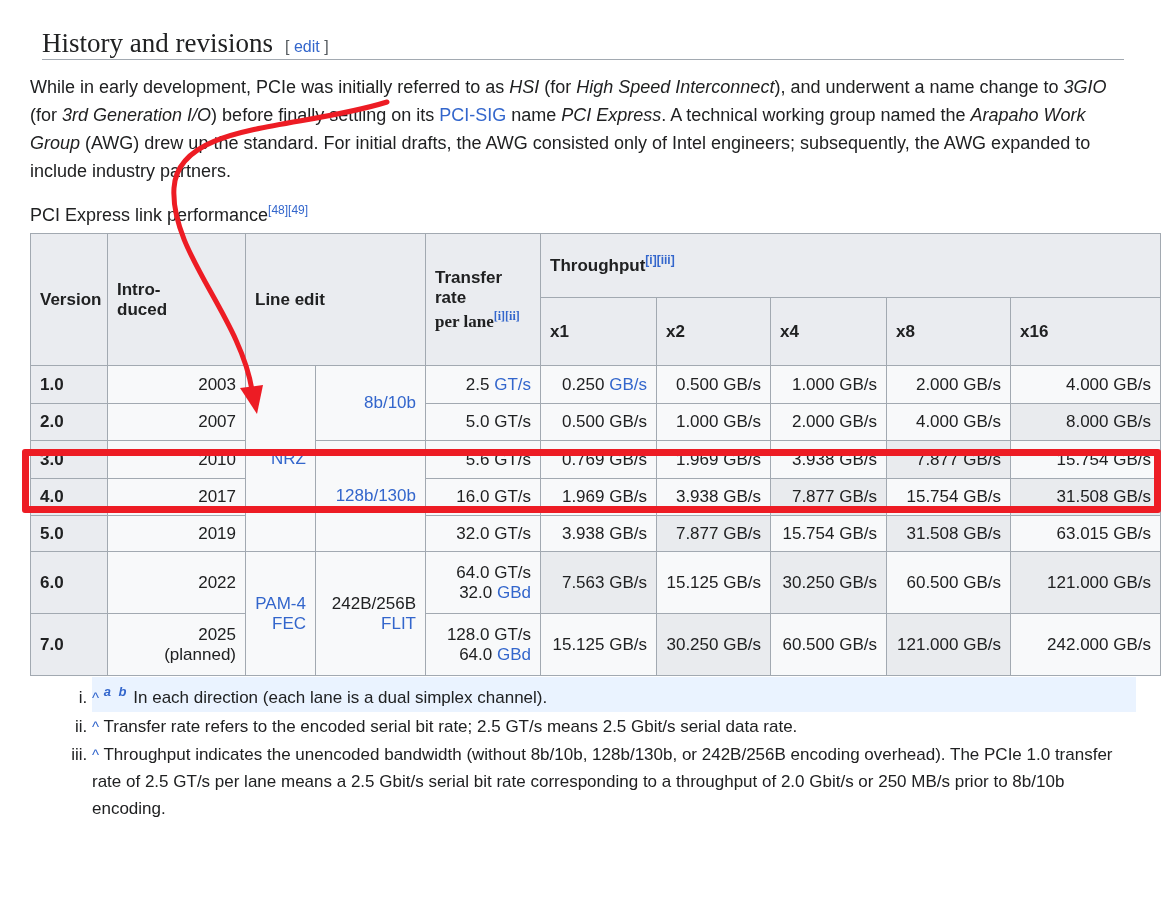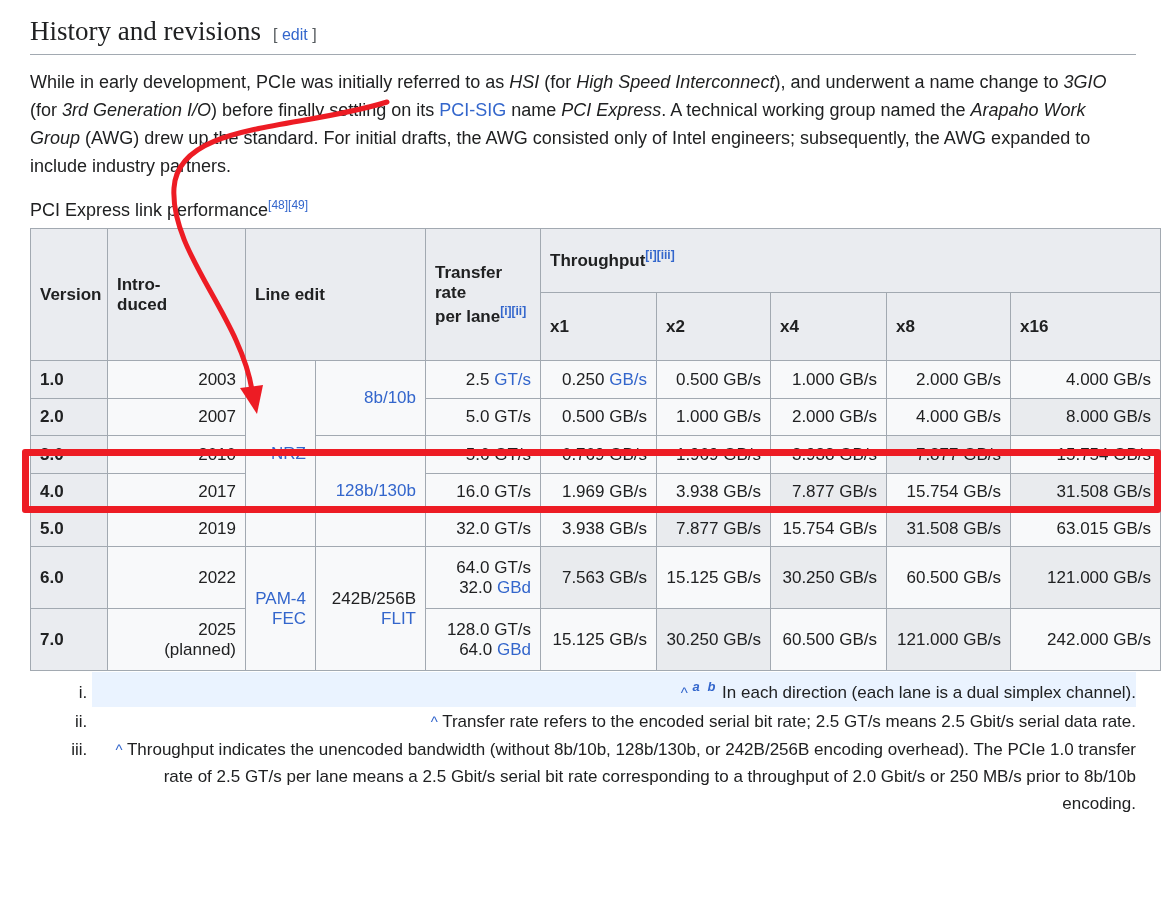--- a/index.html
+++ b/index.html
@@ -2,43 +2,43 @@
 <html style="--accent-red: #ed1c24; --link-blue: #3366cc; --border-gray: #a2a9b1; --header-bg: #eaecf0; --cell-bg: #f8f9fa; --shaded-cell-bg: #e9ebee; --note-highlight: #eaf3ff; --bracket-gray: #54595d; --text: #202122;"><head>
 <meta charset="utf-8">
 <style>
   html,body{margin:0;padding:0;background:#fff;}
   body{width:1166px;height:904px;overflow:hidden;position:relative;
        font-family:"Liberation Sans","DejaVu Sans",sans-serif;color:var(--text,#202122);}
   .page{padding:16px 30px 0 30px;}
   a{color:var(--link-blue,#3366cc);text-decoration:none;cursor:pointer;}
   
   h2.section{font-family:"Liberation Serif","DejaVu Serif",serif;font-weight:400;font-size:27px;
-    margin:0;padding-bottom:7px;border-bottom:1px solid var(--border-gray,#a2a9b1);}
+    margin:12px;padding-bottom:0;border-bottom:1px solid var(--border-gray,#a2a9b1);}
   .editsection{font-family:"Liberation Sans",sans-serif;font-size:16px;margin-left:12px;}
   .editsection .bracket{color:var(--bracket-gray,#54595d);}
   
   p.body-par{font-size:18px;line-height:28px;margin:13px 0;max-width:1082px;}
   
   .tbl-caption{width:1130px;text-align:left;font-weight:normal;font-size:18px;margin:20px 0 7px 0;}
   .tbl-caption sup{font-size:12px;}
   table.wtable{border-collapse:collapse;table-layout:fixed;width:1130px;background:var(--cell-bg,#f8f9fa);
     border:1px solid var(--border-gray,#a2a9b1);}
   table.wtable th,table.wtable td{border:1px solid var(--border-gray,#a2a9b1);padding:2px 9px;
     font-size:17px;vertical-align:middle;overflow:hidden;}
   table.wtable th{background:var(--header-bg,#eaecf0);text-align:left;font-weight:bold;}
   table.wtable td{text-align:right;}
   td.linecode{text-align:right;}
   td.shaded{background:var(--shaded-cell-bg,#e9ebee);}
   th.rowhead{font-weight:bold;}
   sup.ref{font-size:12px;line-height:0;}
-  .hdr-gap{margin-top:4px;}
+  .hdr-gap{margin-top:4px;font-family:Liberation Serif, serif;}
   
   .notes-head{font-weight:bold;font-size:18px;margin:24px 0 6px 0;}
   ol.notes{list-style:lower-roman;margin:0 0 0 62px;padding:0;}
-  ol.notes li{font-size:17px;line-height:27px;margin:1px 0;max-width:1072px;text-align:right;}
+  ol.notes li{font-size:17px;line-height:27px;margin:1px 0;max-width:1072px;}
   ol.notes li .note-line{display:block;}
   ol.notes li.target .note-line{background:var(--note-highlight,#eaf3ff);padding:1px 0;}
   .backref{font-style:italic;font-weight:bold;font-size:13px;vertical-align:super;letter-spacing:2px;}
   .caret{font-size:15px;}
   
   .annot-layer{position:absolute;left:0;top:0;width:1166px;height:904px;pointer-events:none;}
   .hl-box{position:absolute;left:22px;top:449px;width:1139px;height:64px;box-sizing:border-box;
     border:7px solid var(--accent-red,#ed1c24);border-radius:3px;}
 </style>
 </head>

